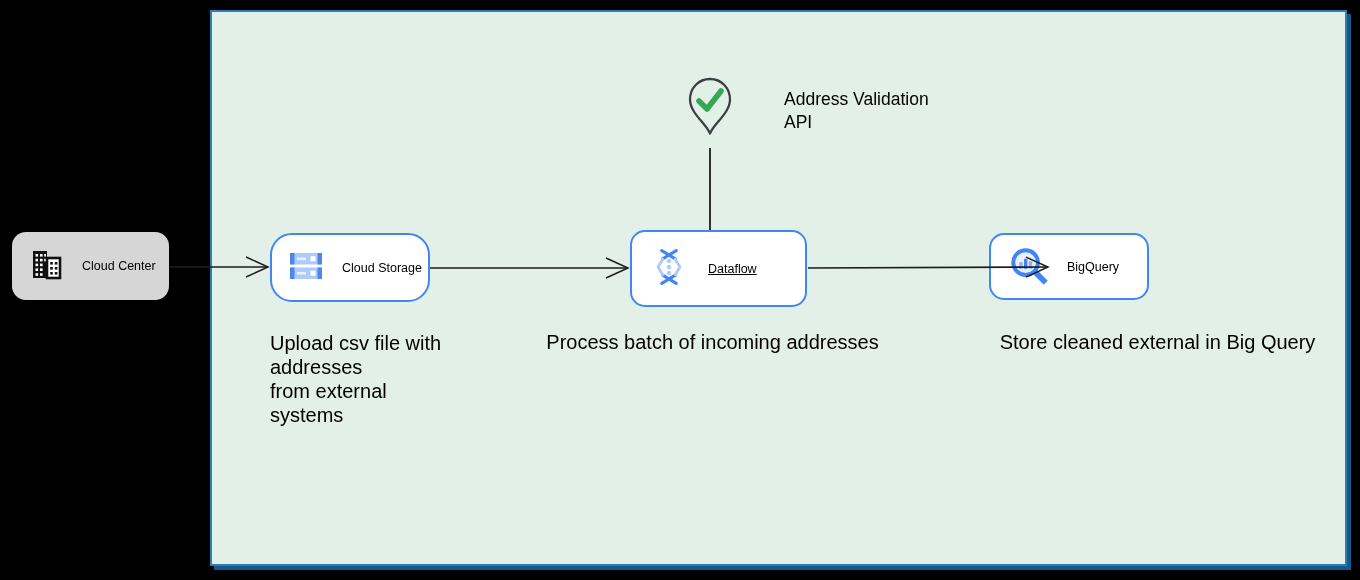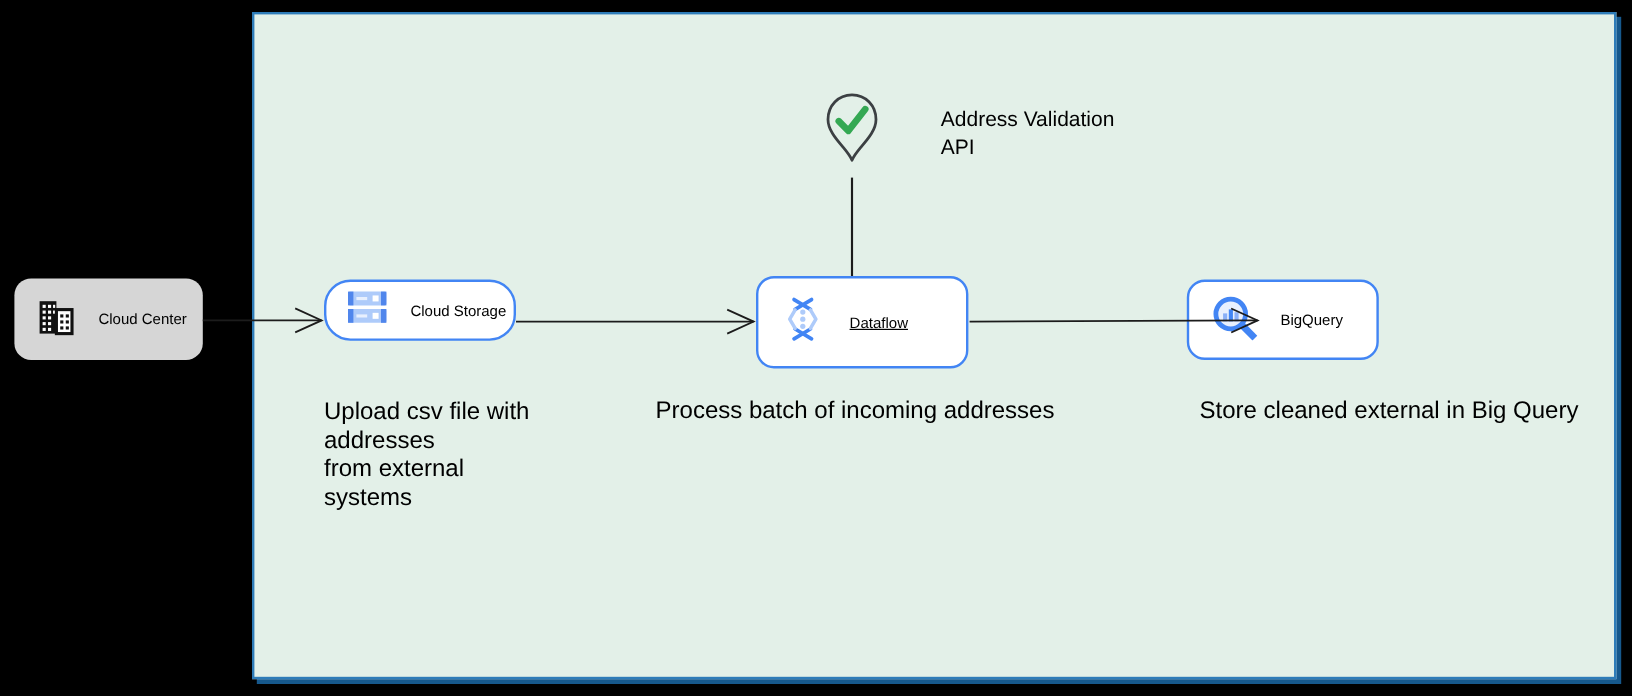--- a/index.html
+++ b/index.html
@@ -22,21 +22,21 @@
     background:#d6d6d6;border-radius:14px;
     display:flex;align-items:center;gap:18px;padding-left:18px;box-sizing:border-box;
   }
   .node-ext .lbl{font-size:12.5px;}
   
   .svc{
     position:absolute;background:#fff;border:2.5px solid #4285f4;border-radius:15px;
     display:flex;align-items:center;gap:19px;padding-left:17px;box-sizing:border-box;
   }
   .svc .lbl{font-size:12.5px;}
-  .node-cs{left:270px;top:233px;width:160px;height:51px;border-radius:22px;}
+  .node-cs{left:270px;top:233px;width:160px;height:69px;border-radius:22px;}
   .node-df{left:630px;top:230px;width:177px;height:77px;text-decoration:underline;}
   .node-bq{left:989px;top:233px;width:160px;height:67px;}
   
   .pin{position:absolute;left:687px;top:77px;width:46px;height:62px;}
   .pin-label{
     position:absolute;left:750px;top:88px;width:170px;
     font-size:17.5px;line-height:23px;margin-left:34px;
   }
   
   .caption{position:absolute;font-size:20px;line-height:24px;white-space:pre-line;}

